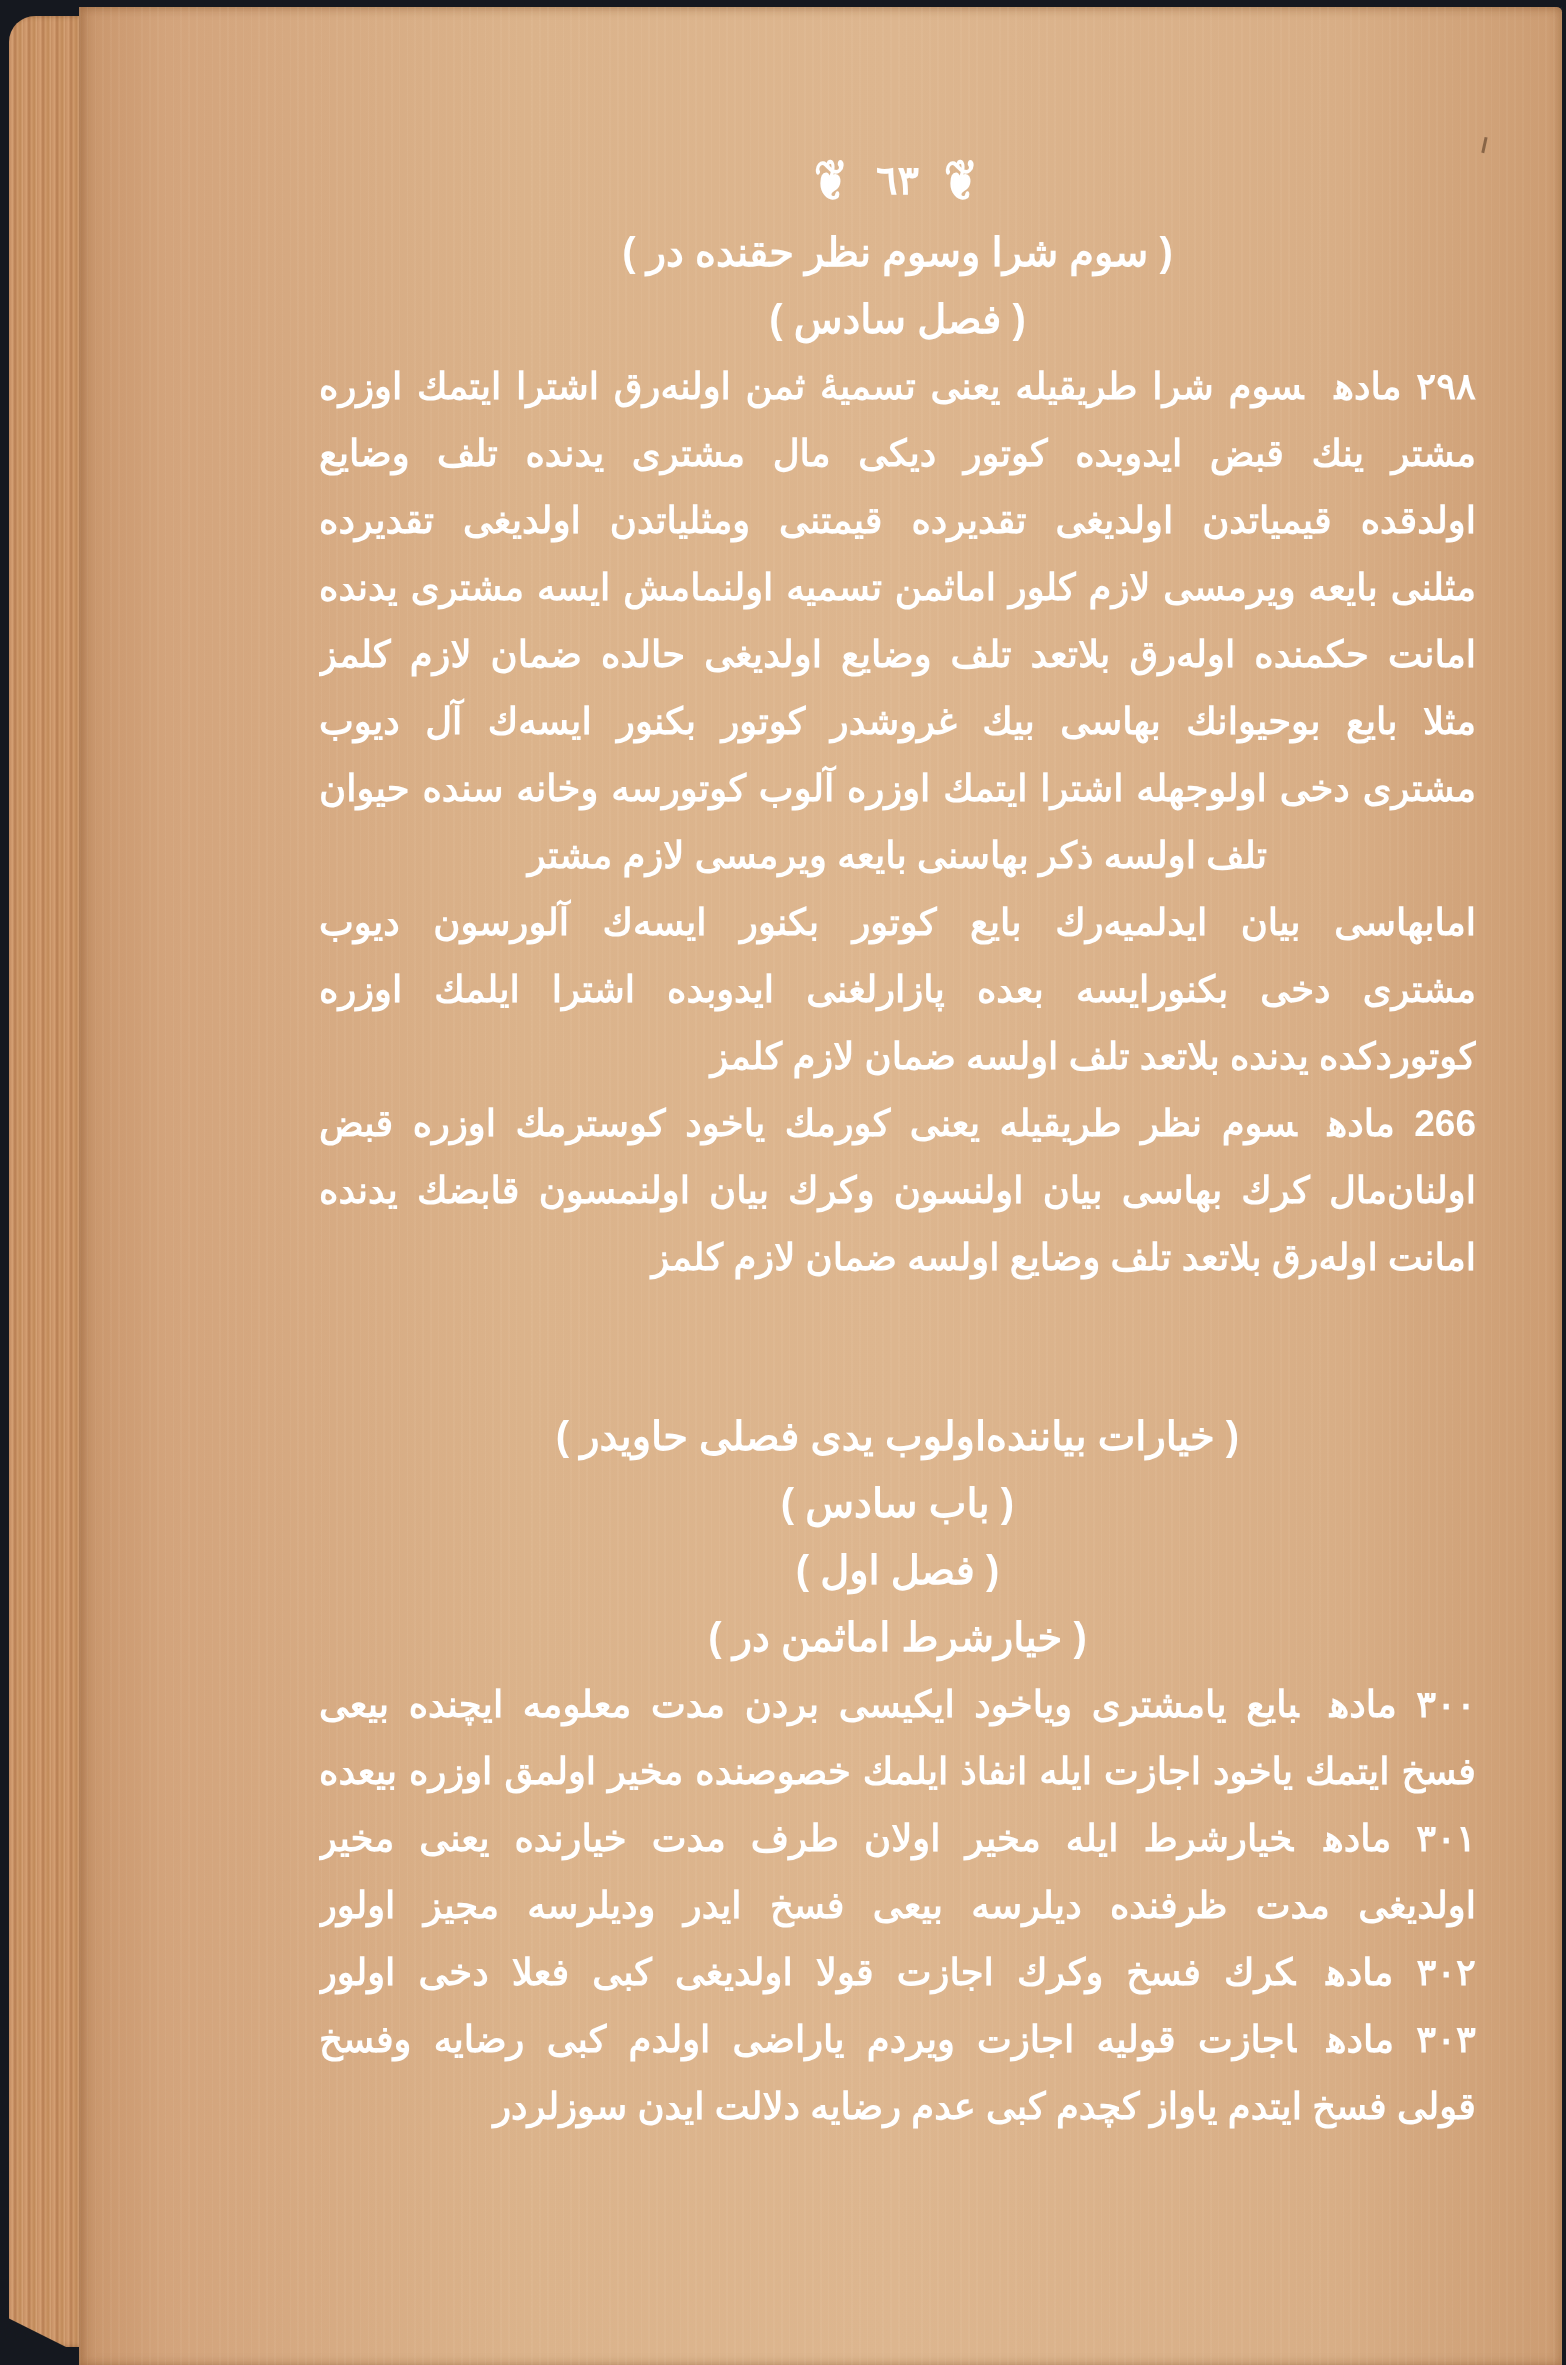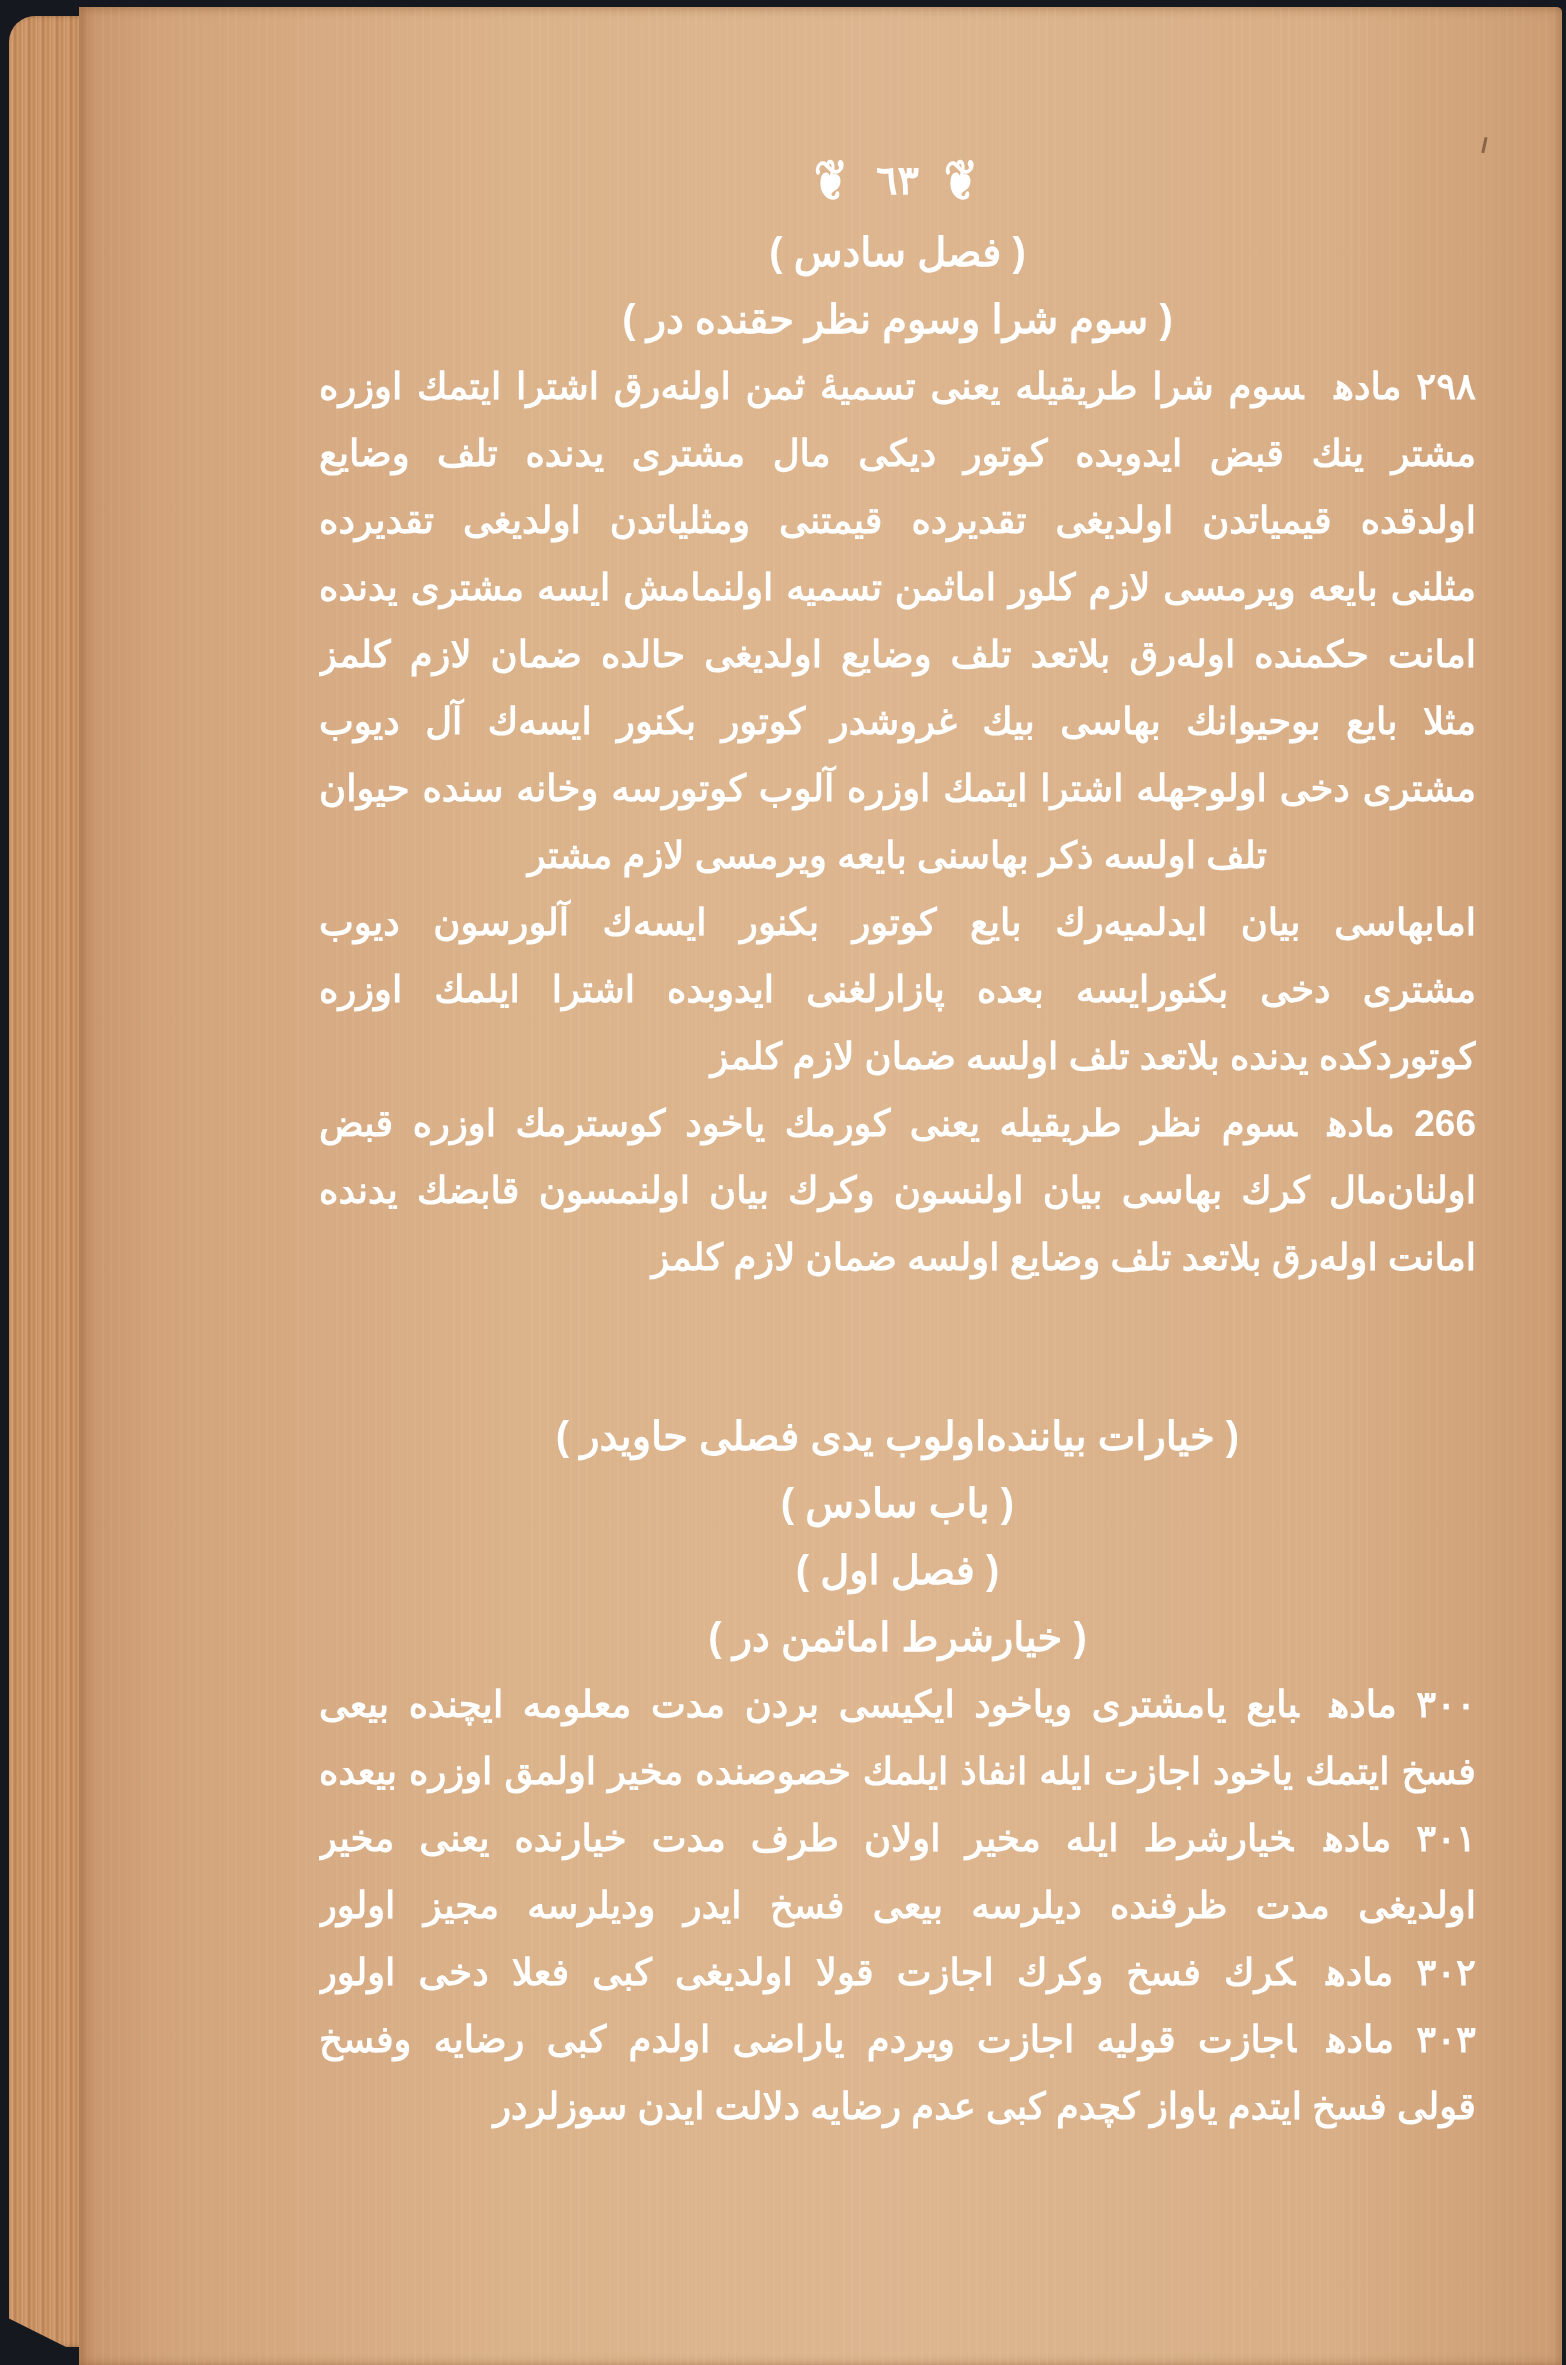--- a/index.html
+++ b/index.html
@@ -134,22 +134,22 @@
   </div>
 
   <div class="content">
 
     <div class="folio">
       <span class="orn">❦</span>
       <span>٦٣</span>
       <span class="orn">❦</span>
     </div>
 
+    <div class="heading">( سوم شرا وسوم نظر حقنده در )</div>
     <div class="heading">( فصل سادس )</div>
-    <div class="heading">( سوم شرا وسوم نظر حقنده در )</div>
 
     <div class="para">
       <span class="line"><span class="num">٢٩٨ ماده</span><span>سوم شرا طريقيله يعنى تسميهٔ ثمن اولنه‌رق اشترا ايتمك اوزره</span></span>
       <span class="line">مشتر ينك قبض ايدوبده كوتور ديكى مال مشترى يدنده تلف وضايع</span>
       <span class="line">اولدقده قيمياتدن اولديغى تقديرده قيمتنى ومثلياتدن اولديغى تقديرده</span>
       <span class="line">مثلنى بايعه ويرمسى لازم كلور    اماثمن تسميه اولنمامش ايسه مشترى يدنده</span>
       <span class="line">امانت حكمنده اوله‌رق بلاتعد تلف وضايع اولديغى حالده ضمان لازم كلمز</span>
       <span class="line">مثلا بايع بوحيوانك بهاسى بيك غروشدر كوتور بكنور ايسه‌ك آل ديوب</span>
       <span class="line">مشترى دخى اولوجهله اشترا ايتمك اوزره آلوب كوتورسه وخانه سنده حيوان</span>
       <span class="line center">تلف اولسه ذكر بهاسنى بايعه ويرمسى لازم مشتر</span>

